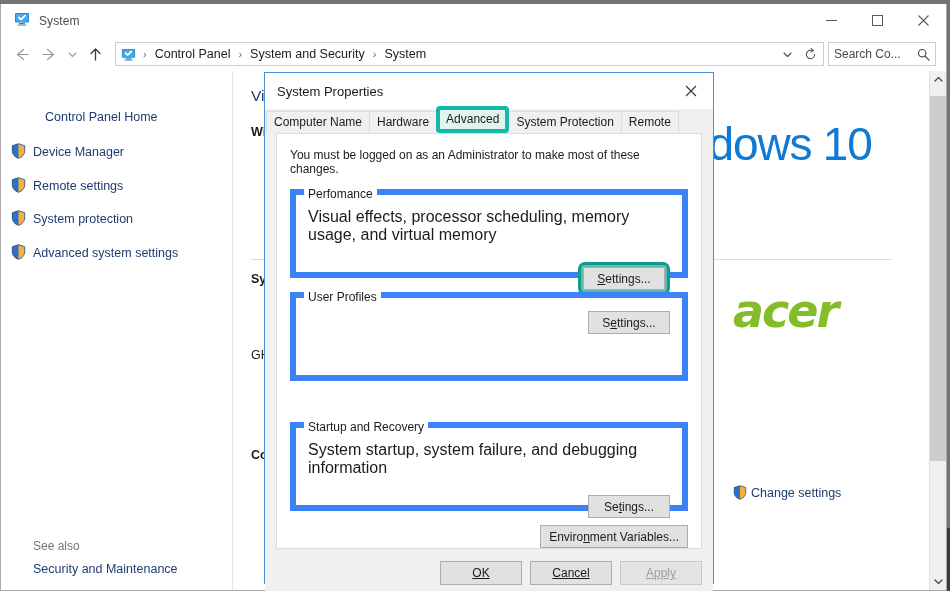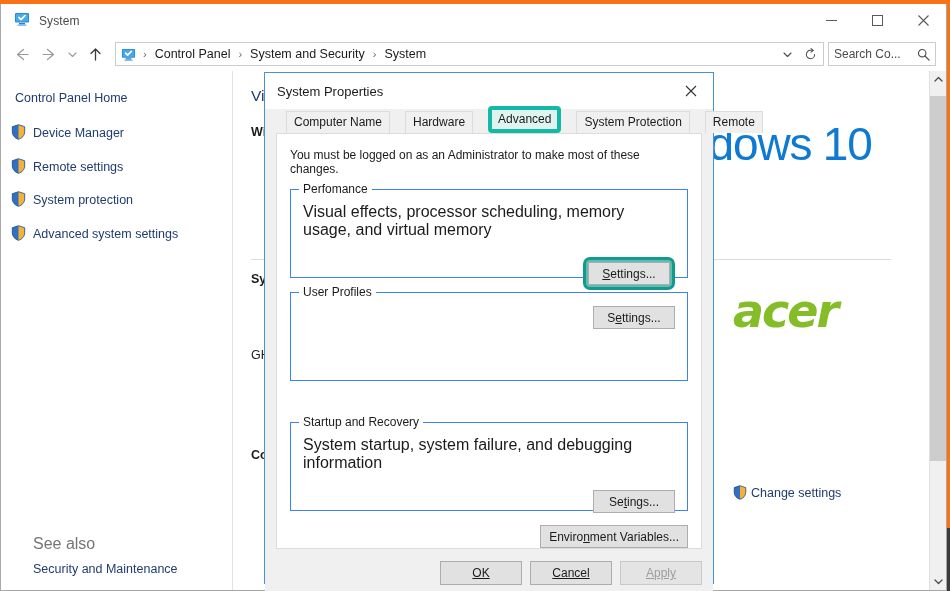--- a/index.html
+++ b/index.html
@@ -7,21 +7,21 @@
     width: 950px; height: 591px;
     overflow: hidden;
     background: #3a3a3a;
     font-family: "Liberation Sans", sans-serif;
   }
 
   
   #app {
     position: absolute; left: 0; top: 0;
     width: 950px; height: 528px;
-    background: #f97316;
+    background: #737373;
   }
   .cp-window {
     position: absolute;
     left: 0; top: 4px;
     width: 947px; height: 587px;
     background: #ffffff;
     border: 1px solid #a8a8a8;
     border-top: none;
     display: flex; flex-direction: column;
   }
@@ -117,28 +117,28 @@
     border-right: 1px solid #e2e2e2;
     display: flex; flex-direction: column;
   }
   .side-link {
     font-size: 12.5px; color: #1f3c70;
     padding: 7px 0 7px 32px;
     display: flex; align-items: center;
     line-height: 1.1;
     white-space: nowrap;
   }
-  .side-link.head { padding-left: 14px; padding-bottom: 11px; }
+  .side-link.head { padding-left: 44px; padding-bottom: 11px; margin-top: 19px; }
   .side-link .shield { margin-left: -22px; margin-right: 6px; flex: 0 0 16px; }
   .side-spacer { flex: 1 1 auto; }
   .seealso {
     padding: 0 0 14px 32px;
   }
   .seealso-title {
-    font-size: 16px; color: #757575;
+    font-size: 12px; color: #757575;
     padding-bottom: 9px;
   }
   .seealso-link {
     font-size: 12.5px; color: #1f3c70;
   }
 
   
   .content {
     flex: 1 1 auto; position: relative;
     background: #ffffff;
@@ -226,24 +226,23 @@
   .dlg-close {
     position: absolute; right: 0; top: 0;
     width: 44px; height: 35px;
     display: flex; align-items: center; justify-content: center;
     color: #333; font-size: 15px;
   }
 
   .dlg-tabs {
     height: 24px; flex: 0 0 24px;
     display: flex; align-items: flex-end;
-    padding-left: 21px;
+    padding-left: 1px;
     background: #f0f0f0;
     position: relative;
-    gap: 16px;
   }
   .tab {
     font-size: 12px; color: #1b1b1b;
     padding: 3px 7px 4px 7px;
     border: 1px solid #dcdcdc;
     border-bottom: none;
     background: #f0f0f0;
     margin-right: -1px;
     white-space: nowrap;
     position: relative;
@@ -262,21 +261,21 @@
     background: #ffffff;
     border: 1px solid #dcdcdc;
     padding: 14px 13px 0 13px;
     position: relative;
   }
   .admin-note {
     font-size: 12px; color: #1b1b1b;
     margin-bottom: 13px;
   }
   .group {
-    border: 1px solid #3b82f6;
+    border: 6px solid #3b82f6;
     margin-bottom: 14px;
     position: relative;
     padding: 13px 12px 1px 12px;
   }
   .group-legend {
     position: absolute; top: -8px; left: 8px;
     background: #ffffff;
     padding: 0 4px;
     font-size: 12px; color: #1b1b1b;
   }

